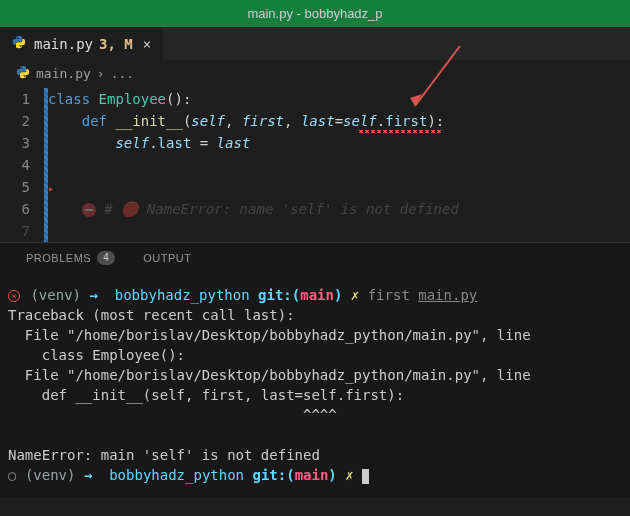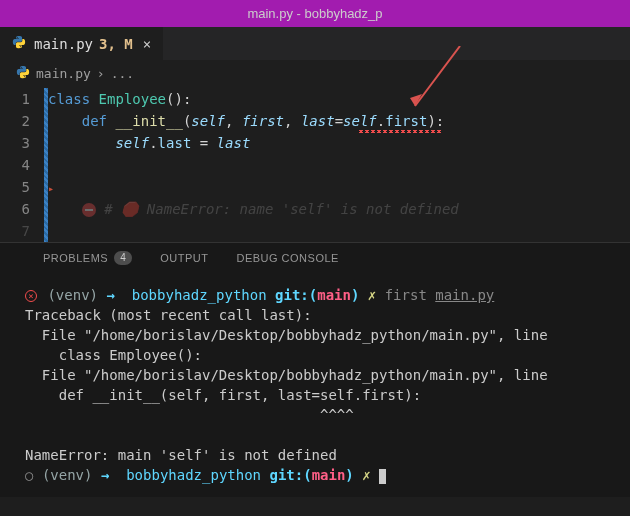--- a/index.html
+++ b/index.html
@@ -6,21 +6,21 @@
 body {
   font-family: 'Consolas', 'Menlo', 'Monaco', monospace;
   background: #1e1e1e;
   color: #d4d4d4;
   width: 630px;
   height: 516px;
   overflow: hidden;
   font-size: 14px;
 }
 .titlebar {
-  background: #a21caf;
+  background: #15803d;
   color: #cccccc;
   text-align: center;
   padding: 6px 0;
   font-size: 13px;
   font-family: -apple-system, 'Segoe UI', sans-serif;
 }
 .tabbar {
   background: #252526;
   display: flex;
   border-bottom: 1px solid #1e1e1e;
@@ -103,21 +103,20 @@
   background-size: 6px 3px;
   background-repeat: repeat-x;
 }
 .arrow {
   position: absolute;
   pointer-events: none;
 }
 .panel {
   background: #181818;
   border-top: 1px solid #333;
-  padding-left: 17px;
 }
 .panel-tabs {
   display: flex;
   gap: 0;
   padding: 0 12px;
   font-family: -apple-system,'Segoe UI',sans-serif;
   font-size: 11px;
   letter-spacing: 0.5px;
 }
 .ptab {
@@ -243,21 +242,20 @@
   </div>
 </div>
 
 <div class="panel">
   <div class="panel-tabs">
     <div class="ptab">
       <span>PROBLEMS</span>
       <span class="badge">4</span>
     </div>
     <div class="ptab">OUTPUT</div>
-    <div class="ptab">DEBUG CONSOLE</div>
   </div>
   <div class="terminal"><span class="err-icon">×</span> <span class="venv">(venv)</span> <span class="arrow-p">→</span>  <span class="dir">bobbyhadz_python</span> <span class="git">git:(</span><span class="branch">main</span><span class="git">)</span> <span class="x">✗</span> <span class="cmd">first </span><span class="cmdfile">main.py</span>
 <span class="term-body">Traceback (most recent call last):</span>
 <span class="term-body">  File "/home/borislav/Desktop/bobbyhadz_python/main.py", line</span>
 <span class="term-body">    class Employee():</span>
 <span class="term-body">  File "/home/borislav/Desktop/bobbyhadz_python/main.py", line</span>
 <span class="term-body">    def __init__(self, first, last=self.first):</span>
 <span class="term-body">                                   ^^^^</span>
 
 <span class="term-body">NameError: main 'self' is not defined</span>

